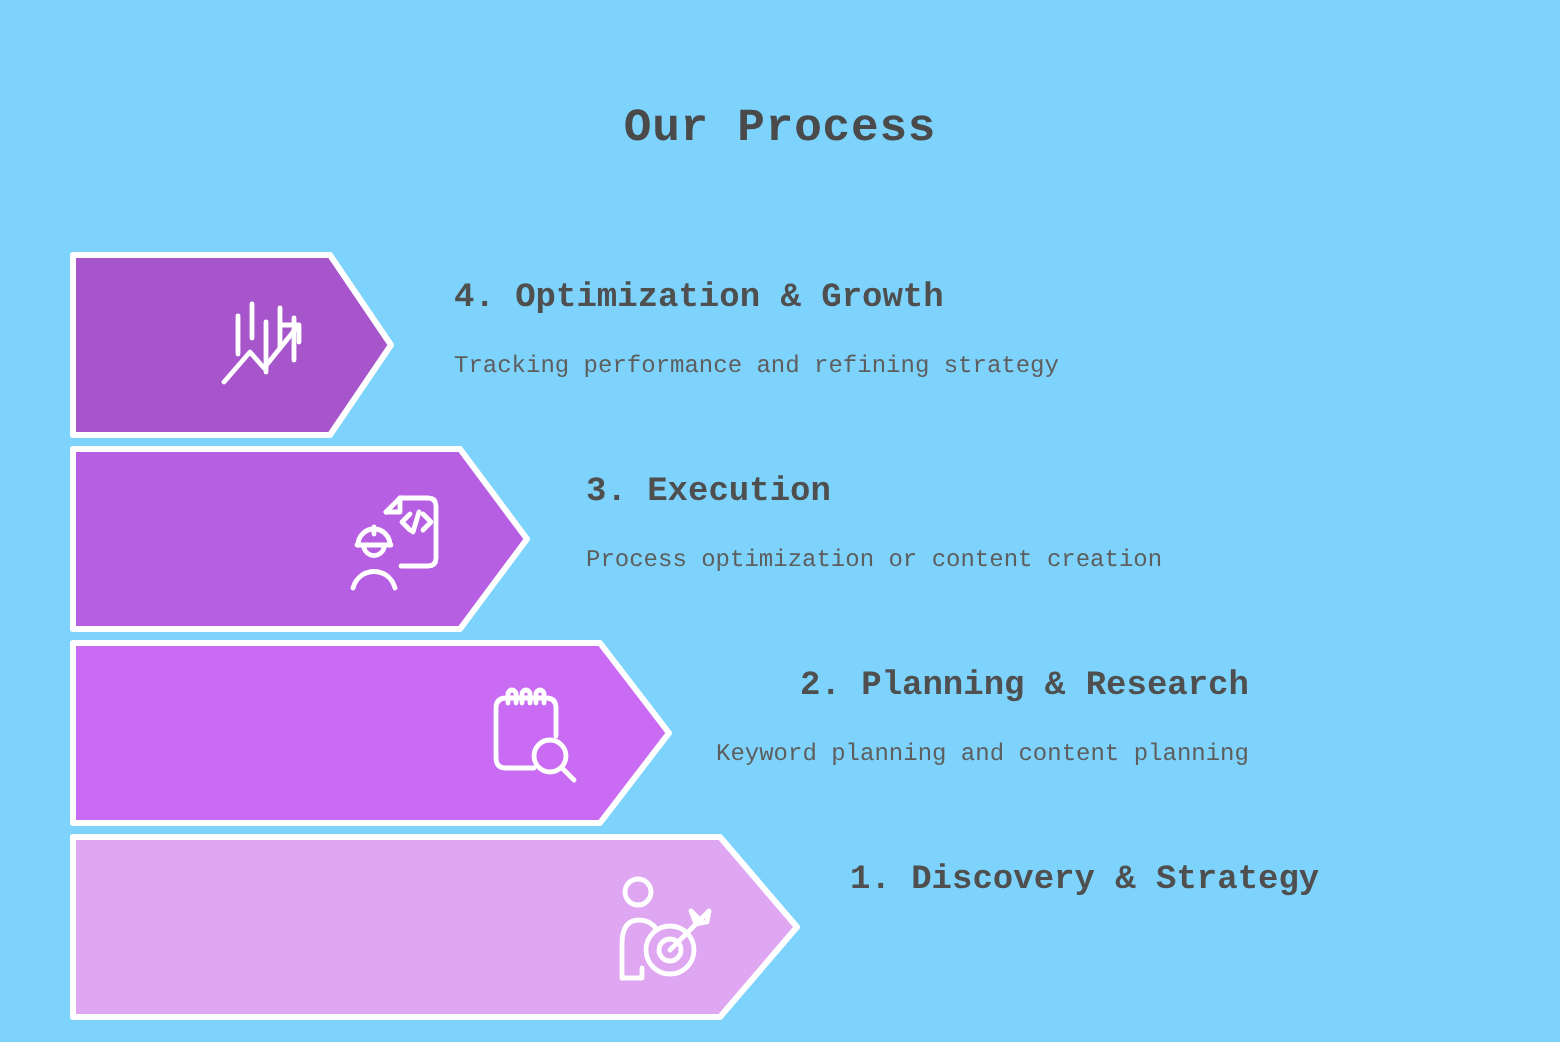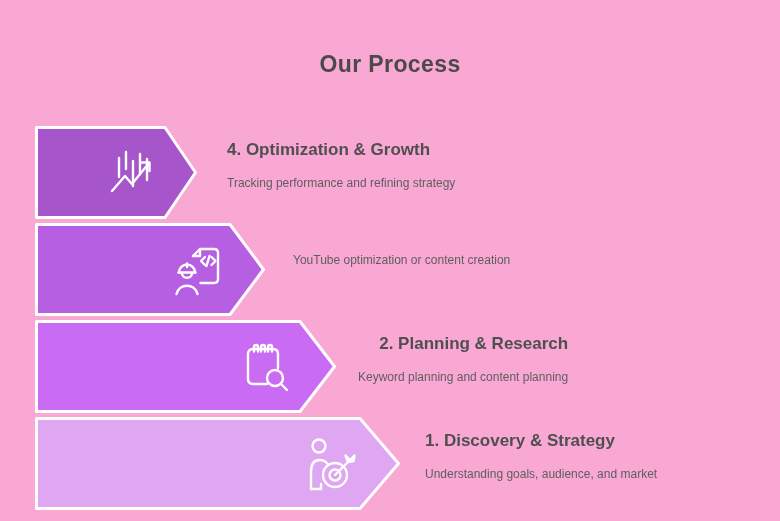--- a/index.html
+++ b/index.html
@@ -1,20 +1,20 @@
 <!DOCTYPE html>
 <html><head>
 <meta charset="utf-8">
 <style>
   html,body{margin:0;padding:0;background:#000;}
   .canvas{
     position:relative;
     width:780px;height:521px;
-    background:#f9a8d4;
-    font-family:Liberation Sans, sans-serif;
+    background:#7dd3fc;
+    font-family:Liberation Mono, monospace;
     overflow:hidden;
   }
   .title{
     position:absolute;
     top:51px;left:0;width:780px;
     margin:0;
     text-align:center;
     font-size:23px;
     font-weight:bold;
     letter-spacing:.4px;
@@ -93,21 +93,22 @@
       <polyline points="32,16 28,20 32,24"></polyline>
       <path d="M36.5 15 L33.5 25"></path>
       <polyline points="38.5,16 42.5,20 38.5,24"></polyline>
       <path d="M6 31.5 A8 8 0 0 1 22 31.5"></path>
       <path d="M5.5 31.5 H22.5"></path>
       <path d="M14 22.5 V26"></path>
       <path d="M9 33 A5.2 5.2 0 0 0 19 33"></path>
       <path d="M3.5 53 C6.5 42 21.5 42 24.5 53"></path>
     </svg>
     <div class="step-text">
-      <div class="step-desc">YouTube optimization or content creation</div>
+      <div class="step-heading">3. Execution</div>
+      <div class="step-desc">Process optimization or content creation</div>
     </div>
   </div>
 
   <div class="step step3">
     <svg class="arrow-svg" width="301" height="93" viewBox="0 0 301 93">
       <polygon class="arrow-shape" points="1.5,1.5 265,1.5 299.5,46.5 265,91.5 1.5,91.5" fill="#c96cf3"></polygon>
     </svg>
     <svg class="icon" viewBox="0 0 56 56">
       <path d="M33 46 H19 Q14 46 14 41 V16 Q14 11 19 11 H39 Q44 11 44 16 V30"></path>
       <path d="M20 13.5 V9 A2 2 0 0 1 24 9 V13.5"></path>
@@ -130,17 +131,16 @@
       <circle cx="17" cy="11" r="6.5"></circle>
       <path d="M9 54 V37 Q9 25 17.5 25 Q23.5 25 26.5 30"></path>
       <path d="M9 54 H19 V49"></path>
       <circle cx="33" cy="40" r="12"></circle>
       <circle cx="33" cy="40" r="5.5"></circle>
       <path d="M33 40 L48 25"></path>
       <path d="M43.5 20.5 L48 25 L52.5 20.5 L51.5 26 L46 27 Z"></path>
     </svg>
     <div class="step-text">
       <div class="step-heading">1. Discovery &amp; Strategy</div>
-      <div class="step-desc">Understanding goals, audience, and market</div>
     </div>
   </div>
 
 </div>
 
 </body></html>

